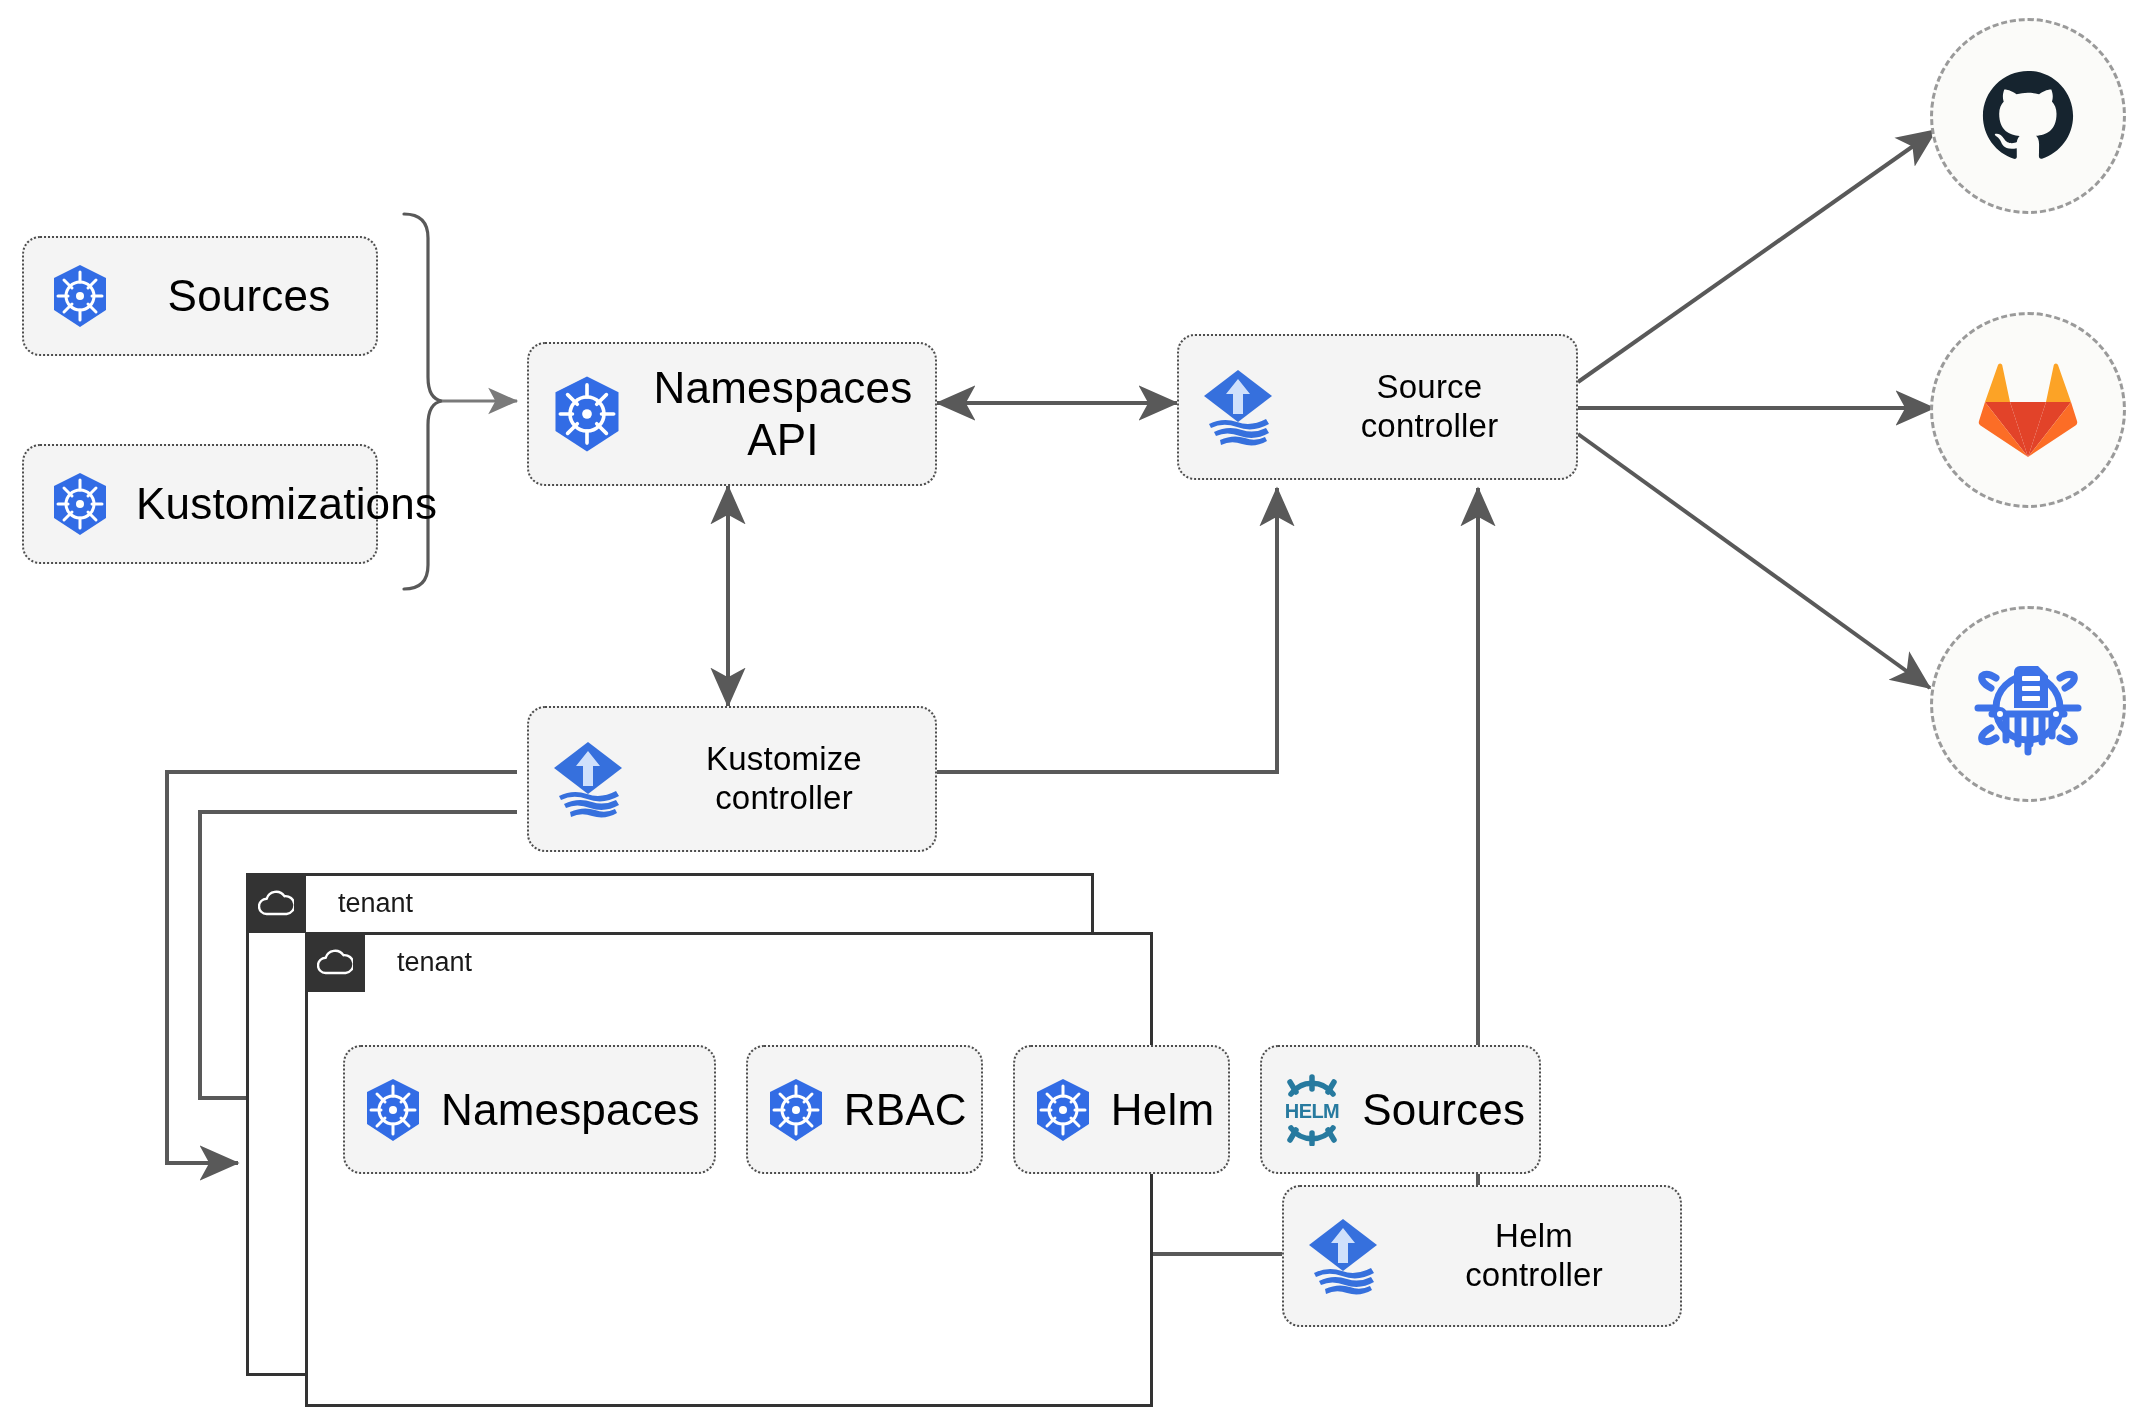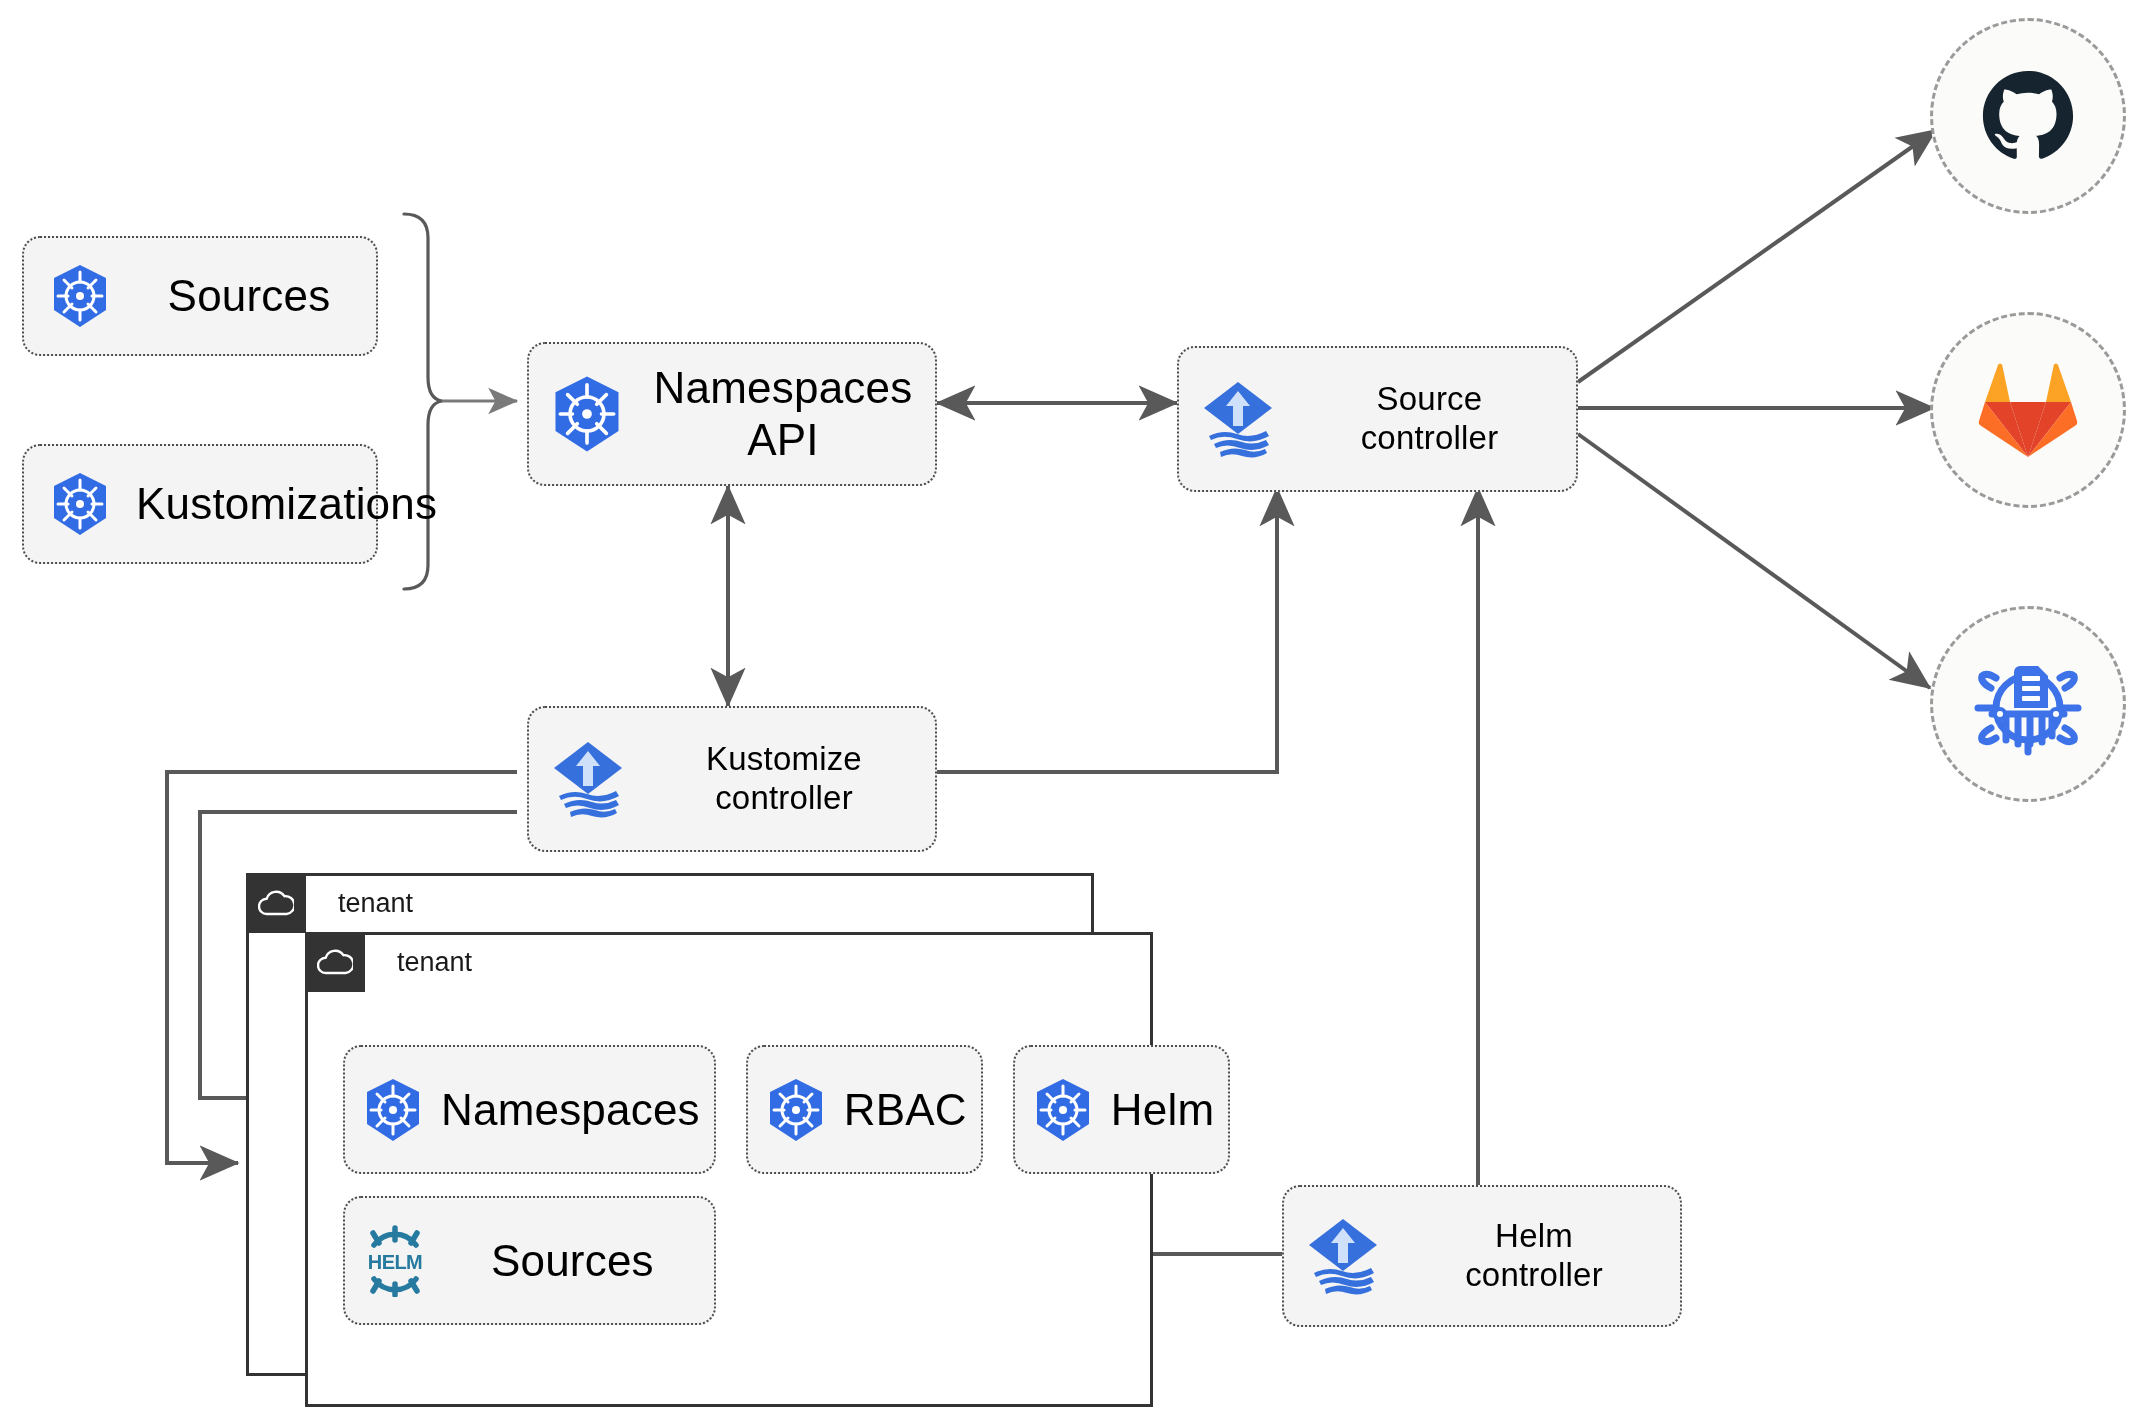--- a/index.html
+++ b/index.html
@@ -95,21 +95,21 @@
   .tenant-title {
     padding-left: 32px;
     font-size: 27px;
     color: #1a1a1a;
     white-space: nowrap;
   }
 
   .inner-grid {
     position: absolute;
     display: grid;
-    grid-template-columns: 1fr 1fr 1fr;
+    grid-template-columns: 1fr 1fr 1fr 1fr;
     grid-template-rows: 1fr 1fr;
     gap: 22px 30px;
   }
   .inner-grid .node {
     position: relative;
     left: auto; top: auto;
     width: 100%;
     height: 100%;
   }
   svg { display: block; }
@@ -323,21 +323,21 @@
             <line x1="39" y1="41" x2="47" y2="49"></line>
           <line x1="47" y1="17" x2="39" y2="25"></line>
             <line x1="23" y1="41" x2="15" y2="49"></line>
         </g>
         <circle cx="31" cy="33" r="4" fill="#ffffff"></circle>
       </svg>
     </span>
     <span class="lbl">Namespaces API</span>
   </div>
 
-  <div class="node two-line" style="left:1177px; top:346px; width:401px; height:146px;">
+  <div class="node two-line" style="left:1177px; top:334px; width:401px; height:146px;">
     <span class="ico" style="width:118px;">
       <svg width="82" height="82" viewBox="0 0 82 82">
         <path d="M41,4 L75,30 L41,56 L7,30 Z" fill="#3670dd"></path>
         <path d="M41,13 L53,28 L46,28 L46,48 L36,48 L36,28 L29,28 Z" fill="#cfe0fb"></path>
         <g fill="#3670dd">
           <path d="M12,58 q14,-7 28,-2 q14,5 29,-3 l3,5 q-16,9 -32,3 q-14,-5 -26,1 Z"></path>
           <path d="M17,66 q14,-7 28,-2 q12,4 24,-2 l3,5 q-14,8 -29,3 q-13,-5 -24,0 Z"></path>
           <path d="M23,74 q13,-6 25,-2 q10,4 20,-1 l2,4 q-12,7 -25,3 q-11,-4 -21,1 Z"></path>
         </g>
       </svg>

